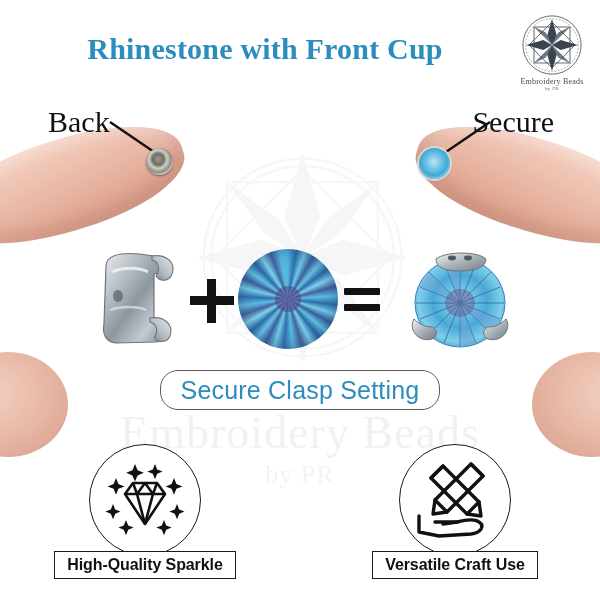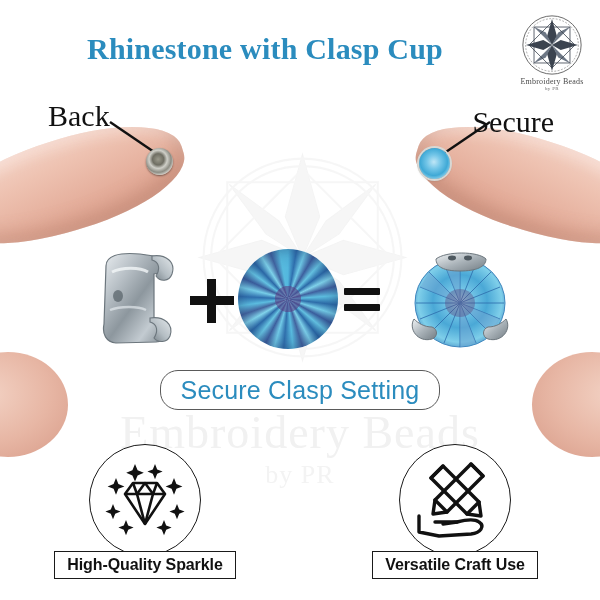--- a/index.html
+++ b/index.html
@@ -130,21 +130,21 @@
     border-radius: 50%;
   }
 
   
   .callout {
     position: absolute;
     font-family: "Liberation Serif", serif;
     font-size: 30px;
     color: #111111;
   }
-  .callout-back { left: 48px; top: 99px; }
+  .callout-back { left: 48px; top: 105px; }
   .callout-front { right: 46px; top: 105px; }
   .leader { position: absolute; pointer-events: none; }
 
   
   .stone-back {
     position: absolute;
     left: 146px;
     top: 148px;
     width: 27px;
     height: 27px;
@@ -306,21 +306,21 @@
   <div class="wm-text">
     <span>Embroidery Beads</span>
     <span class="wm-sub">by PR</span>
   </div>
 
   <div class="finger finger-tl"></div>
   <div class="finger finger-tr"></div>
   <div class="finger finger-bl"></div>
   <div class="finger finger-br"></div>
 
-  <div class="title">Rhinestone with Clasp Cup</div>
+  <div class="title">Rhinestone with Front Cup</div>
 
   <div class="logo">
     <svg class="logo-mark" viewBox="0 0 100 100">
       <circle cx="50" cy="50" r="47" fill="none" stroke="#555" stroke-width="1.4"></circle>
       <circle cx="50" cy="50" r="42.5" fill="none" stroke="#777" stroke-width="1" stroke-dasharray="3 2.4"></circle>
       <g fill="#3c4450">
         <polygon points="50,8 58,36 50,50 42,36"></polygon>
         <polygon points="92,50 64,58 50,50 64,42"></polygon>
         <polygon points="50,92 42,64 50,50 58,64"></polygon>
         <polygon points="8,50 36,42 50,50 36,58"></polygon>

